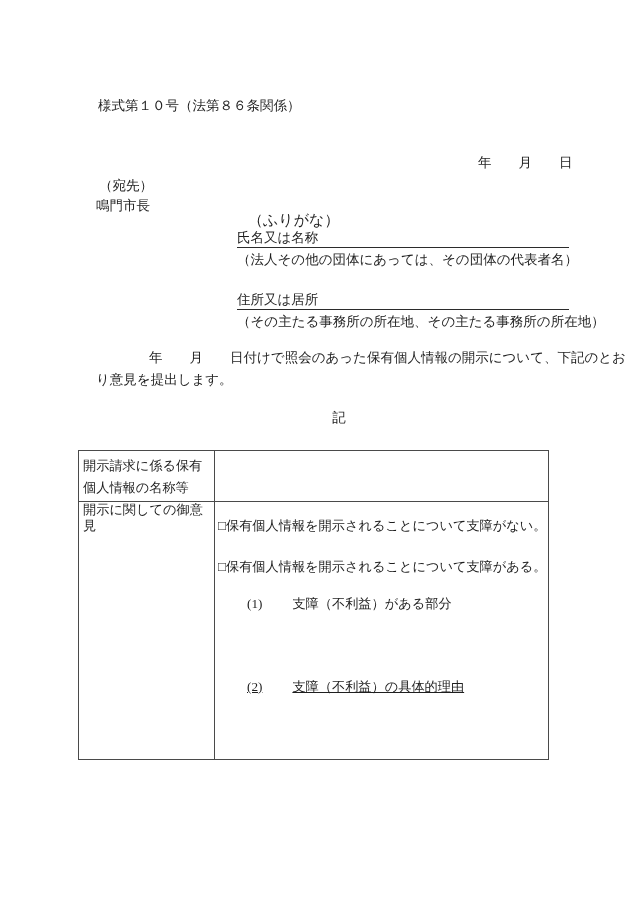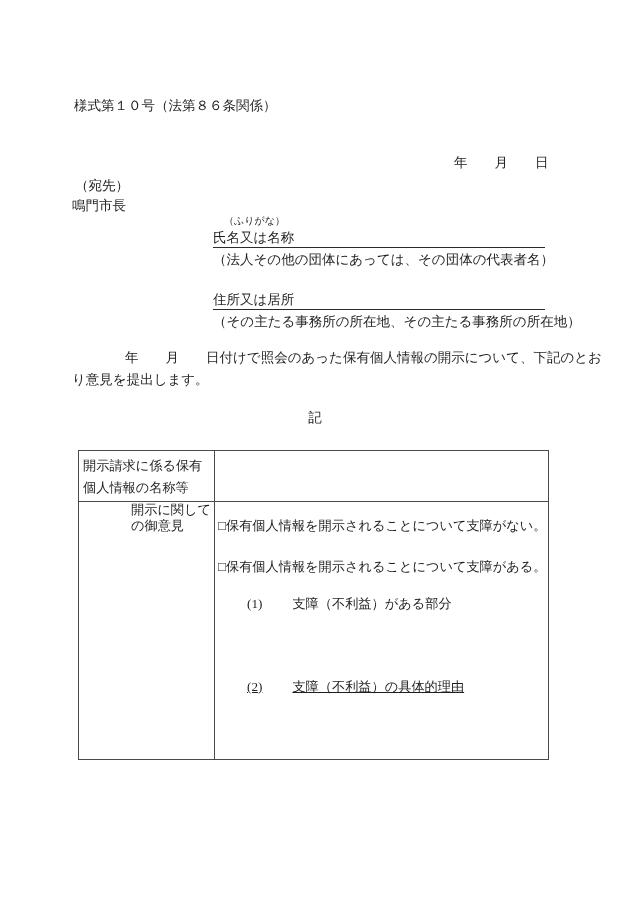--- a/index.html
+++ b/index.html
@@ -7,29 +7,29 @@
     position: relative;
     width: 630px;
     height: 903px;
     background: #ffffff;
     font-family: "Liberation Serif", "DejaVu Serif", serif;
     font-size: 13.5px;
     line-height: 16px;
     color: #1f1f1f;
     overflow: hidden;
   }
-  .abs { position: absolute; white-space: nowrap; }
+  .abs { position: absolute; white-space: nowrap; margin-left: 24px; }
 
   .form-number { left: 74px; top: 98px; }
   .doc-title   { left: 0; top: 120px; width: 630px; text-align: center; }
   .date-line   { left: 454px; top: 155px; }
   .addressee   { left: 75px; top: 178px; }
   .addressee-name { left: 72px; top: 198px; }
 
-  .furigana    { left: 224px; top: 215px; font-size: 10px; line-height: 11px; }
+  .furigana    { left: 224px; top: 215px; font-size: 15px; line-height: 11px; }
   .field-underlined {
     left: 213px; width: 332px;
     border-bottom: 1px solid #2b2b2b;
     padding-bottom: 1px;
   }
   .name-field    { top: 230px; }
   .name-note     { left: 213px; top: 252px; }
   .address-field { top: 292px; }
   .address-note  { left: 213px; top: 314px; }
 
@@ -53,21 +53,21 @@
   }
   td.col-header { width: 135px; }
   td.col-value  { width: 333px; }
 
   .r1 td { height: 46px; }
   .r2 td { height: 257px; }
   .r3 td { height: 47px; }
 
   .hd-pad { padding: 4px 2px 2px 4px; line-height: 22px; white-space: normal; }
   td.v-mid { vertical-align: middle; }
-  .hd-mid  { padding-left: 4px; margin-left: 48px; }
+  .hd-mid  { padding-left: 4px; }
 
   .opinion-box { position: relative; width: 100%; height: 255px; }
   .opinion-box .line { position: absolute; white-space: nowrap; }
   .opt-1  { top: 16px;  left: 3px; text-align: center; }
   .opt-2  { top: 57px;  left: 3px; }
   .item-1 { top: 94px;  left: 32px; }
   .item-2 { top: 177px; left: 32px; text-decoration: underline; }
   .item-label { margin-left: 30px; }
 </style>
 </head>

